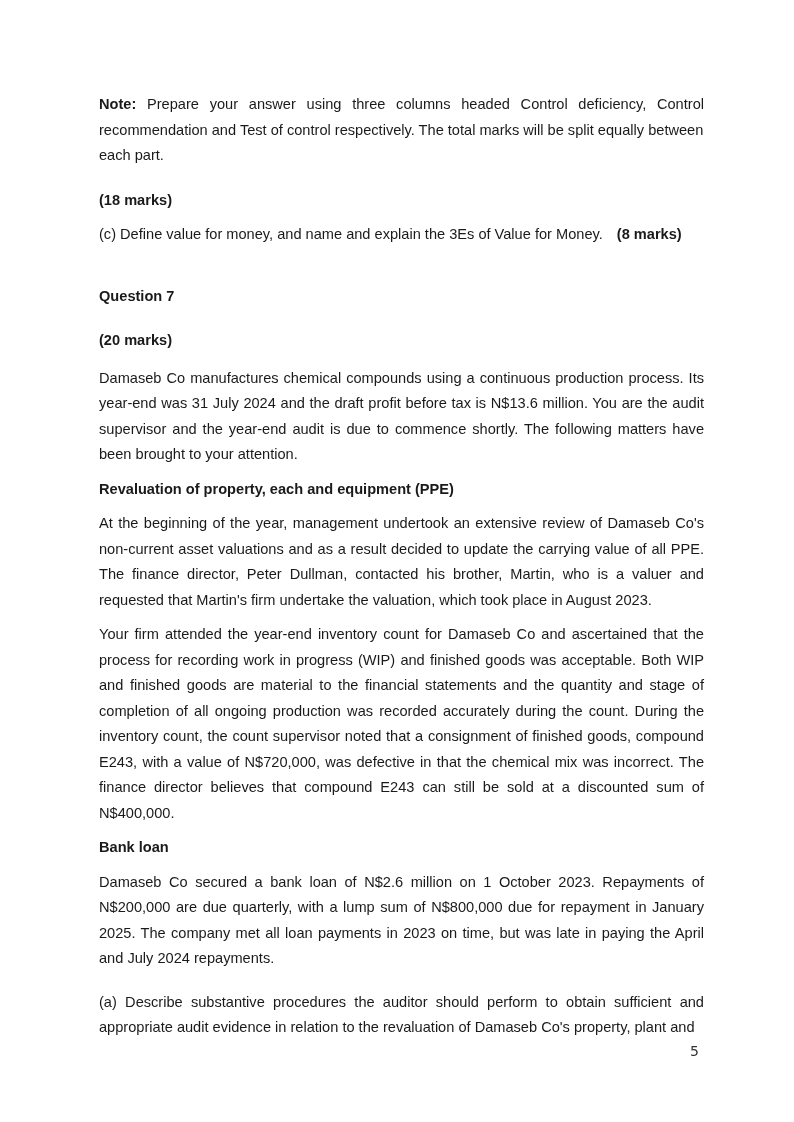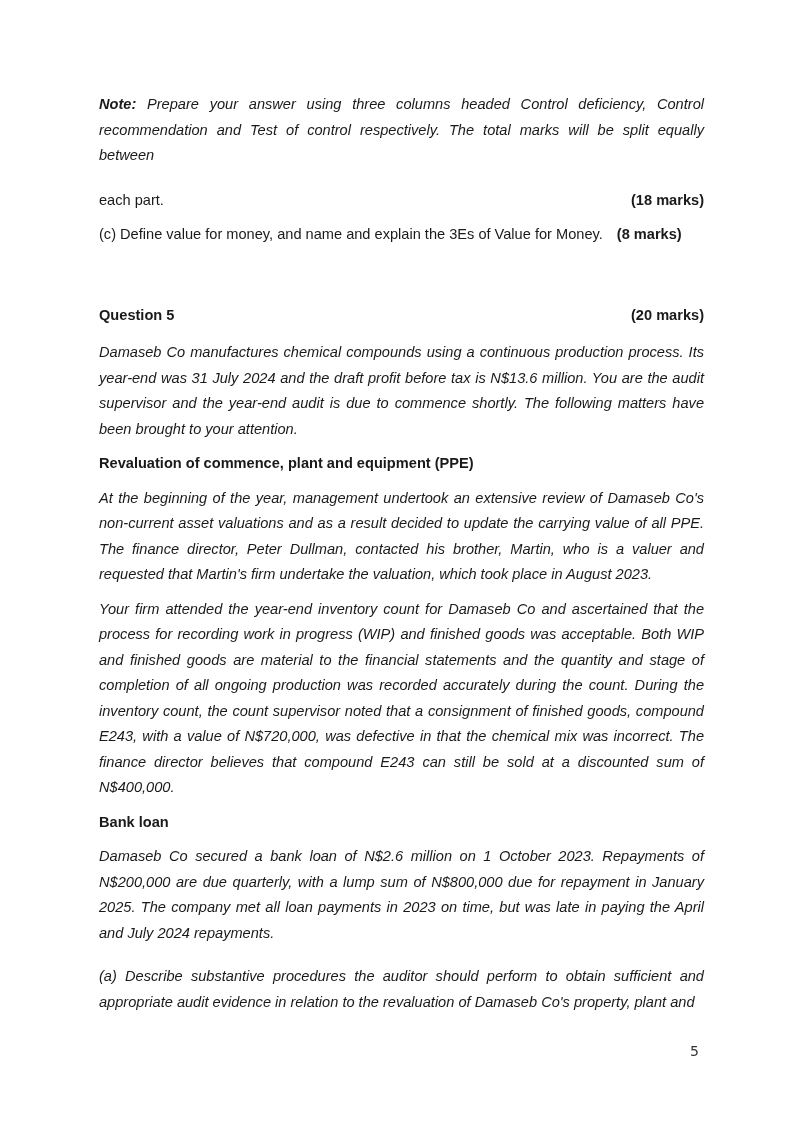--- a/index.html
+++ b/index.html
@@ -2,23 +2,23 @@
 <html><head>
   <meta charset="utf-8">
   <style>
     html, body { margin: 0; padding: 0; background: #ffffff; }
     body {
       width: 794px; height: 1122px; position: relative; overflow: hidden;
       font-family: "Liberation Sans", sans-serif; color: #1a1a1a;
       font-size: 14.6px;
     }
     .page { position: absolute; left: 99px; top: 92px; width: 605px; }
-    p { margin: 0; line-height: 25.5px; text-align: justify; font-style: italic; }
+    p { margin: 0; line-height: 25.5px; text-align: justify; }
     .bold { font-weight: bold; }
-    .row { display: flex; justify-content: space-between; align-items: baseline; line-height: 25.5px; }
+    .row { display: flex; justify-content: space-between; align-items: baseline; line-height: 25.5px; flex-direction: column; }
     .marks { font-weight: bold; white-space: nowrap; margin-top: 19px; }
     .heading { font-weight: bold; line-height: 25.5px; }
     .gap-s { height: 9px; }
     .gap-m { height: 12px; }
     .gap-l { height: 36px; }
     .page-number {
       position: absolute; left: 690px; top: 1043px;
       font-family: "DejaVu Sans", sans-serif; font-size: 14px; color: #333;
     }
     .inline-marks { font-weight: bold; margin-left: 14px; }
@@ -36,31 +36,31 @@
 
   <div class="gap-s"></div>
 
   <div style="line-height:25.5px;">
     <span>(c) Define value for money, and name and explain the 3Es of Value for Money.</span><span class="inline-marks">(8 marks)</span>
   </div>
 
   <div class="gap-l"></div>
 
   <div class="row">
-    <span class="bold">Question 5</span>
+    <span class="bold">Question 7</span>
     <span class="marks">(20 marks)</span>
   </div>
 
   <div class="gap-m"></div>
 
   <p>Damaseb Co manufactures chemical compounds using a continuous production process. Its year-end was 31 July 2024 and the draft profit before tax is N$13.6 million. You are the audit supervisor and the year-end audit is due to commence shortly. The following matters have been brought to your attention.</p>
 
   <div class="gap-s"></div>
 
-  <div class="heading">Revaluation of commence, plant and equipment (PPE)</div>
+  <div class="heading">Revaluation of property, each and equipment (PPE)</div>
   <div class="gap-s"></div>
   <p>At the beginning of the year, management undertook an extensive review of Damaseb Co's non-current asset valuations and as a result decided to update the carrying value of all PPE. The finance director, Peter Dullman, contacted his brother, Martin, who is a valuer and requested that Martin's firm undertake the valuation, which took place in August 2023.</p>
 
   <div class="gap-s"></div>
   <p>Your firm attended the year-end inventory count for Damaseb Co and ascertained that the process for recording work in progress (WIP) and finished goods was acceptable. Both WIP and finished goods are material to the financial statements and the quantity and stage of completion of all ongoing production was recorded accurately during the count. During the inventory count, the count supervisor noted that a consignment of finished goods, compound E243, with a value of N$720,000, was defective in that the chemical mix was incorrect. The finance director believes that compound E243 can still be sold at a discounted sum of N$400,000.</p>
 
   <div class="gap-s"></div>
 
   <div class="heading">Bank loan</div>
   <div class="gap-s"></div>

